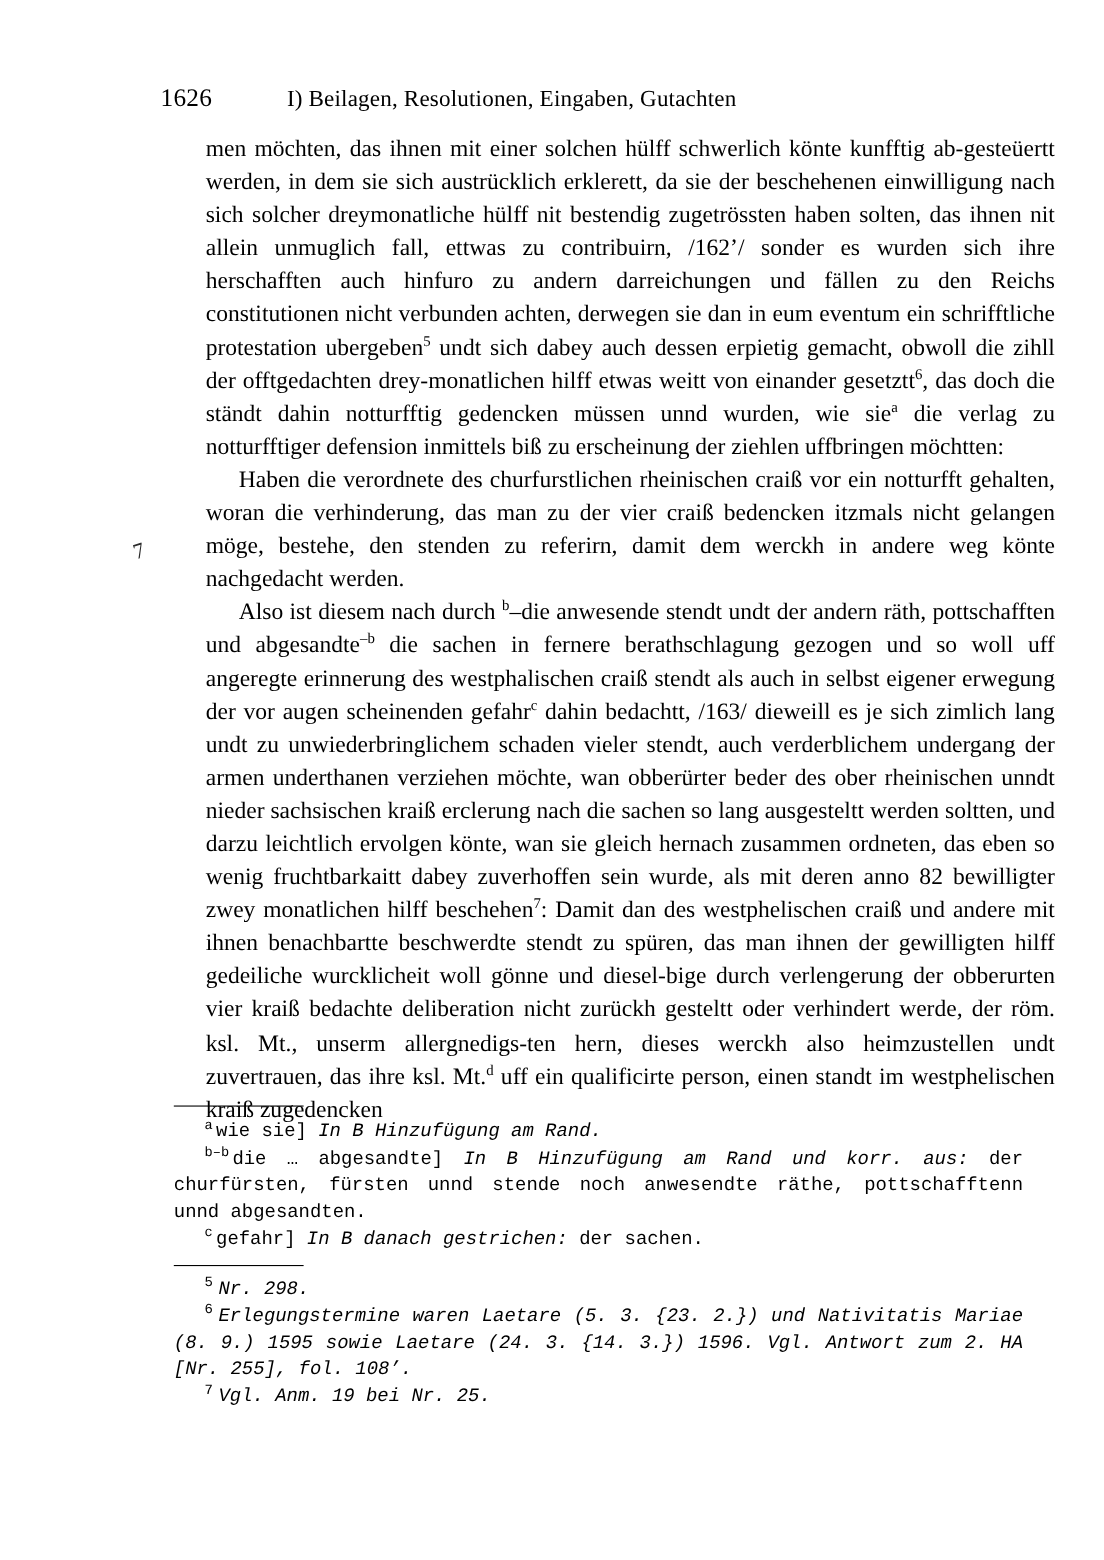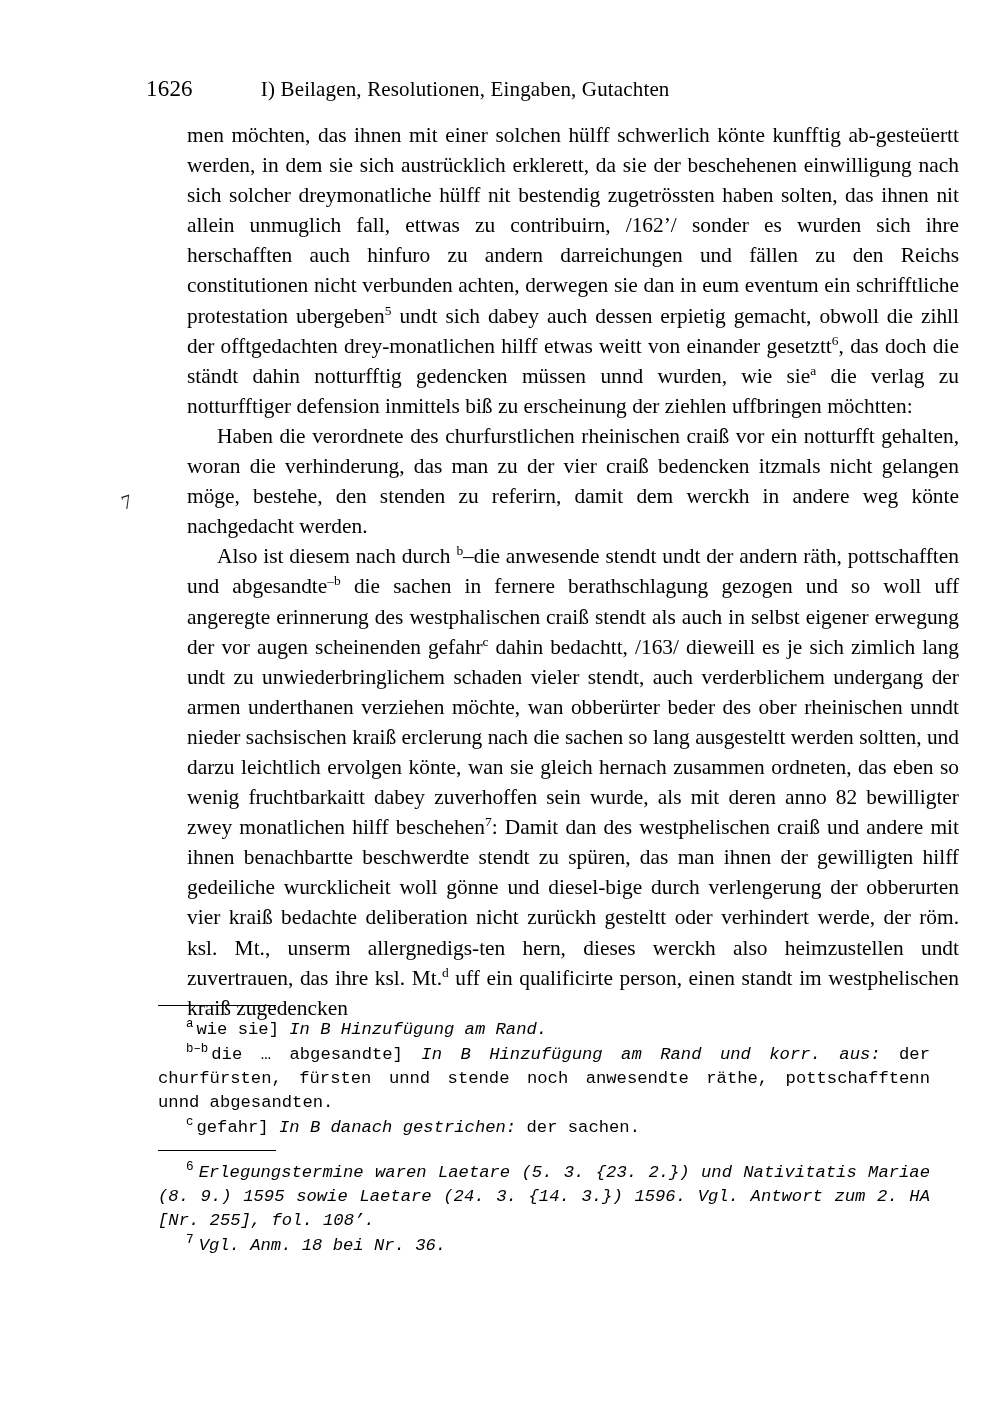--- a/index.html
+++ b/index.html
@@ -155,18 +155,19 @@
     <div id="apparatus-list">
         <p class="app-note"><span class="mark">a</span><span>wie sie] </span><i>In B Hinzufügung am Rand.</i></p>
         <p class="app-note"><span class="mark">b–b</span><span>die … abgesandte] </span><i>In B Hinzufügung am Rand und korr. aus:</i><span> der churfürsten, fürsten unnd stende noch anwesendte räthe, pottschafftenn unnd abgesandten.</span></p>
         <p class="app-note"><span class="mark">c</span><span>gefahr] </span><i>In B danach gestrichen:</i><span> der sachen.</span></p>
       </div>
   </div>
 
   <div class="footnotes">
     <div class="rule"></div>
     <div id="footnote-list">
+        <p class="foot-note"><span class="num">5</span><i>Nr. 298.</i></p>
         <p class="foot-note"><span class="num">6</span><i>Erlegungstermine waren Laetare (5. 3. {23. 2.}) und Nativitatis Mariae (8. 9.) 1595 sowie Laetare (24. 3. {14. 3.}) 1596. Vgl. Antwort zum 2. HA [Nr. 255], fol. 108’.</i></p>
-        <p class="foot-note"><span class="num">7</span><i>Vgl. Anm. 18 bei Nr. 36.</i></p>
+        <p class="foot-note"><span class="num">7</span><i>Vgl. Anm. 19 bei Nr. 25.</i></p>
       </div>
   </div>
 
 </div>
 
 </body></html>

